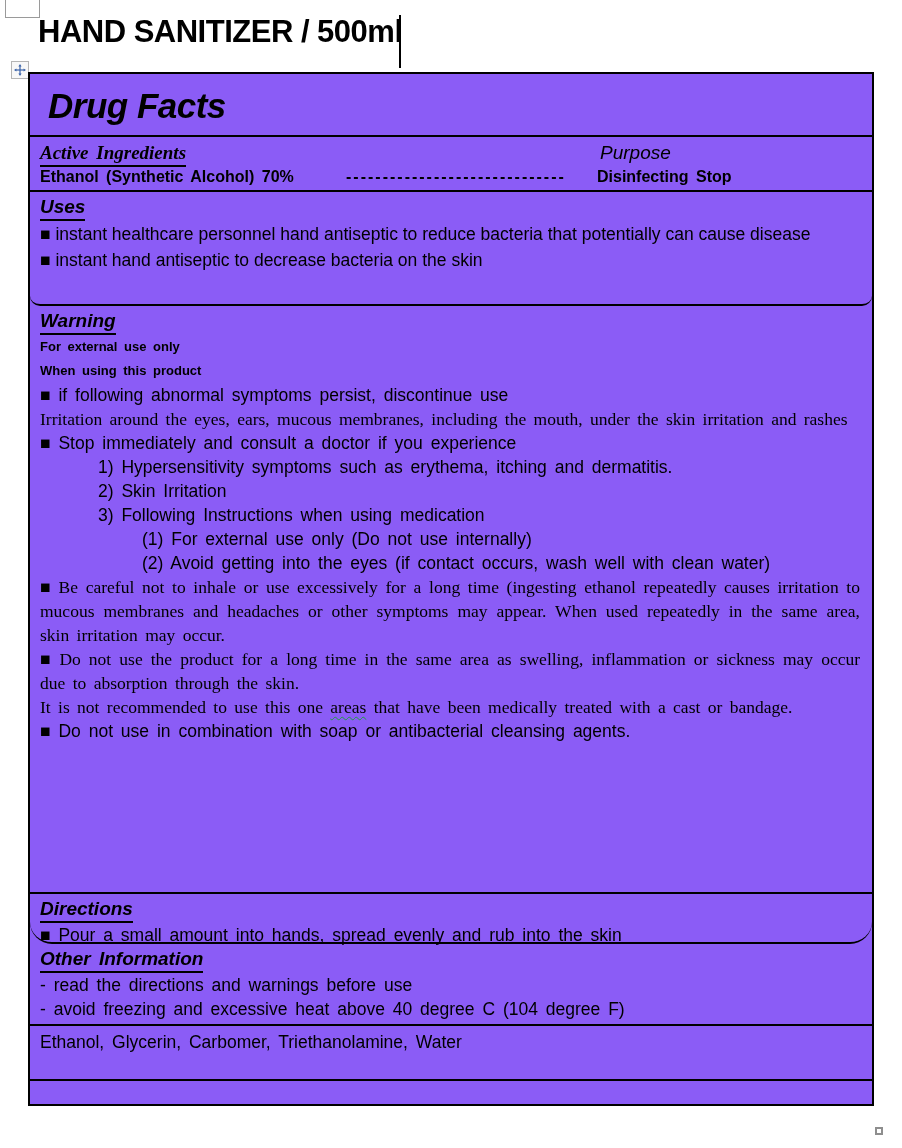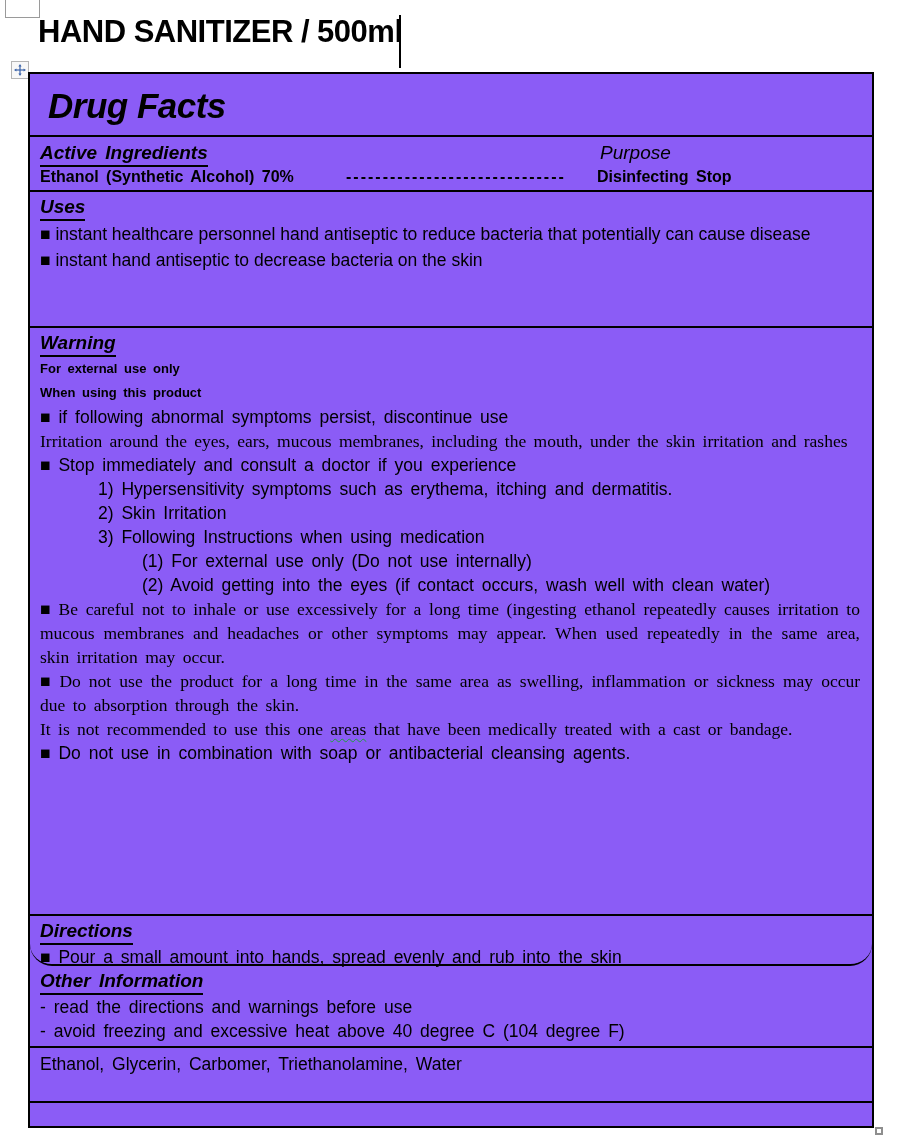--- a/index.html
+++ b/index.html
@@ -23,21 +23,21 @@
     background:#f8f8f8;border:1px solid #b5b5b5;display:flex;align-items:center;justify-content:center;
   }
   .dftable{
     position:absolute;left:28px;top:72px;width:846px;
     border:2px solid #000;background:#8b5cf6;box-sizing:border-box;
   }
   .row{box-sizing:border-box;border-bottom:2px solid #000;position:relative;padding:4px 12px 0 10px;}
   .row:last-child{border-bottom:none;}
   .row-drugfacts{height:63px;}
   .row-active{height:55px;padding:0;}
-  .row-uses{height:136px;}
+  .row-uses{height:114px;border-radius:10px;}
   .row-warning{height:588px;}
   .row-directions{height:50px;border-radius:22px;}
   .row-other{height:82px;}
   .row-inactive{height:55px;}
   .row-empty{height:23px;}
   .drugfacts-h{
     font-size:35px;font-weight:bold;font-style:italic;letter-spacing:-0.5px;
     padding:8px 0 0 8px;
   }
   .sec-h{
@@ -87,21 +87,21 @@
     </svg>
   </div>
 
   <div class="dftable">
 
     <div class="row row-drugfacts">
       <div class="drugfacts-h">Drug Facts</div>
     </div>
 
     <div class="row row-active wide">
-      <span class="abs sec-h" style="left:10px;top:5px;">Active Ingredients</span>
+      <span class="abs sec-h" style="left:10px;top:5px;font-family:Liberation Serif, serif;">Active Ingredients</span>
       <span class="abs it-h" style="left:570px;top:5px;">Purpose</span>
       <span class="abs bodytext" style="left:10px;top:28px;">Ethanol (Synthetic Alcohol) 70%</span>
       <span class="abs bodytext dashes" style="left:316px;top:28px;">------------------------------</span>
       <span class="abs bodytext" style="left:567px;top:28px;">Disinfecting Stop</span>
     </div>
 
     <div class="row row-uses">
       <div class="sec-h">Uses</div>
       <div class="uses-item">■ instant healthcare personnel hand antiseptic to reduce bacteria that potentially can cause disease</div>
       <div class="uses-item">■ instant hand antiseptic to decrease bacteria on the skin</div>

